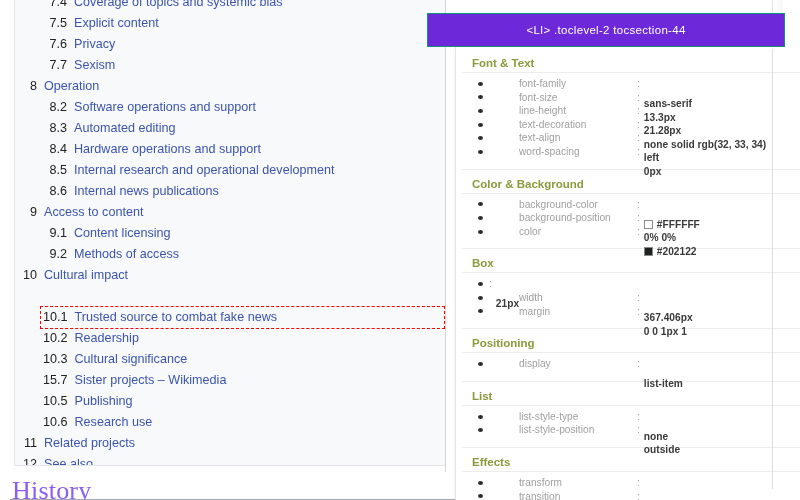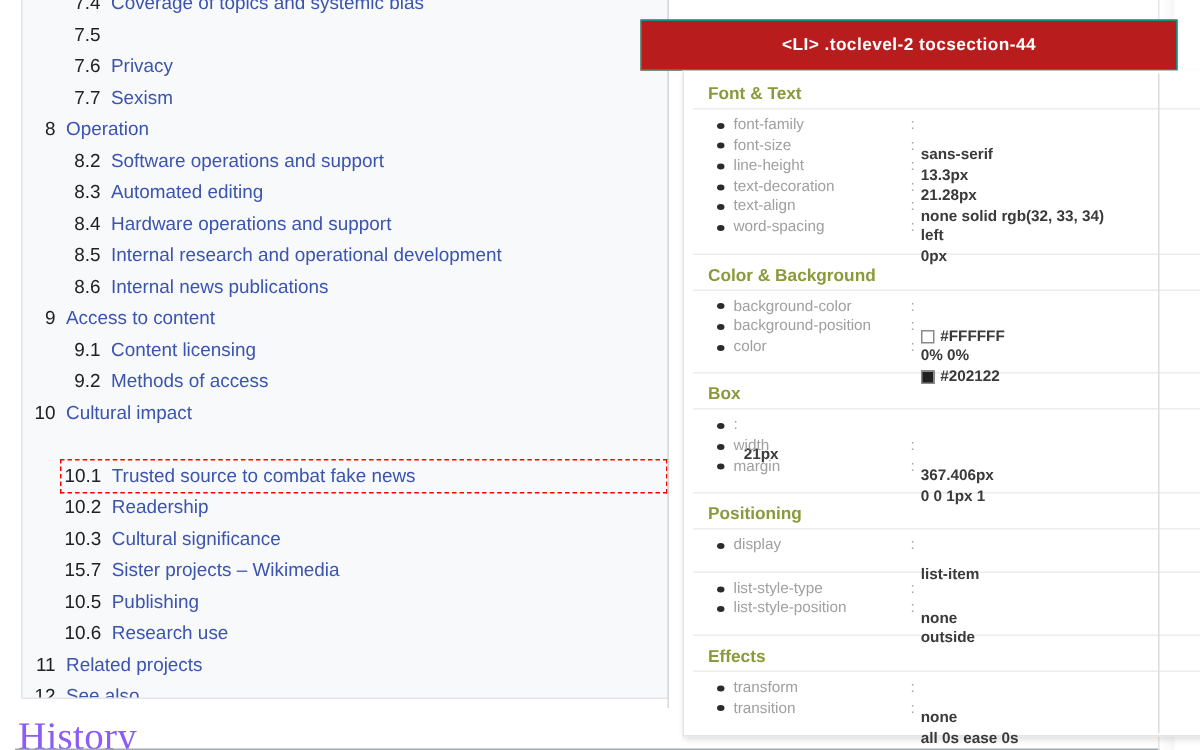--- a/index.html
+++ b/index.html
@@ -87,24 +87,24 @@
   }
 
   
   #cssviewer {
     position: absolute;
     left: 427px; top: 13px;
     width: 358px;
   }
   #cv-header {
     height: 34px;
-    background: #b91c1c;
+    background: #6d28d9;
     color: #ffffff;
     font-size: 11.5px;
-    font-weight: bold;
+    font-weight: normal;
     display: flex; align-items: center; justify-content: center;
     letter-spacing: .3px;
     border: 1px solid #13907a;
   }
   #cv-body {
     position: absolute;
     left: 28px; top: 34px;
     width: 353px;
     background: #ffffff;
     border: 1px solid #e4e4e4;
@@ -136,20 +136,21 @@
     background: #2b2b2b;
     border-radius: 50%;
     margin-right: 6px;
     flex: 0 0 auto;
   }
   .cv-name {
     color: #a0a0a0;
     width: 118px;
     flex: 0 0 118px;
     white-space: nowrap;
+    margin-left: 30px;
   }
   .cv-colon { color: #a0a0a0; margin-right: 4px; }
   .cv-value {
     color: #3a3a3a;
     font-weight: bold;
     white-space: nowrap;
     display: flex;
     align-items: center;
     margin-top: 40px;
   }
@@ -187,20 +188,21 @@
 <div id="root">
 
   <div id="toc-box">
     <ul class="toc-list" id="toc-list">
         <li class="toc-row lvl2">
           <span class="toc-num">7.4</span>
           <span class="toc-text">Coverage of topics and systemic bias</span>
         </li>
         <li class="toc-row lvl2">
           <span class="toc-num">7.5</span>
+          <span class="toc-text">Explicit content</span>
         </li>
         <li class="toc-row lvl2">
           <span class="toc-num">7.6</span>
           <span class="toc-text">Privacy</span>
         </li>
         <li class="toc-row lvl2">
           <span class="toc-num">7.7</span>
           <span class="toc-text">Sexism</span>
         </li>
         <li class="toc-row lvl1">
@@ -391,20 +393,21 @@
               <li class="cv-prop">
                 <span class="cv-bullet"></span>
                 <span class="cv-name">display</span>
                 <span class="cv-colon">:</span>
                 <span class="cv-value">list-item</span>
               </li>
             </ul>
           </div>
           <div class="cv-divider"></div>
           <div class="cv-section">
+            <div class="cv-section-title">List</div>
             <ul class="cv-props">
               <li class="cv-prop">
                 <span class="cv-bullet"></span>
                 <span class="cv-name">list-style-type</span>
                 <span class="cv-colon">:</span>
                 <span class="cv-value">none</span>
               </li>
               <li class="cv-prop">
                 <span class="cv-bullet"></span>
                 <span class="cv-name">list-style-position</span>

